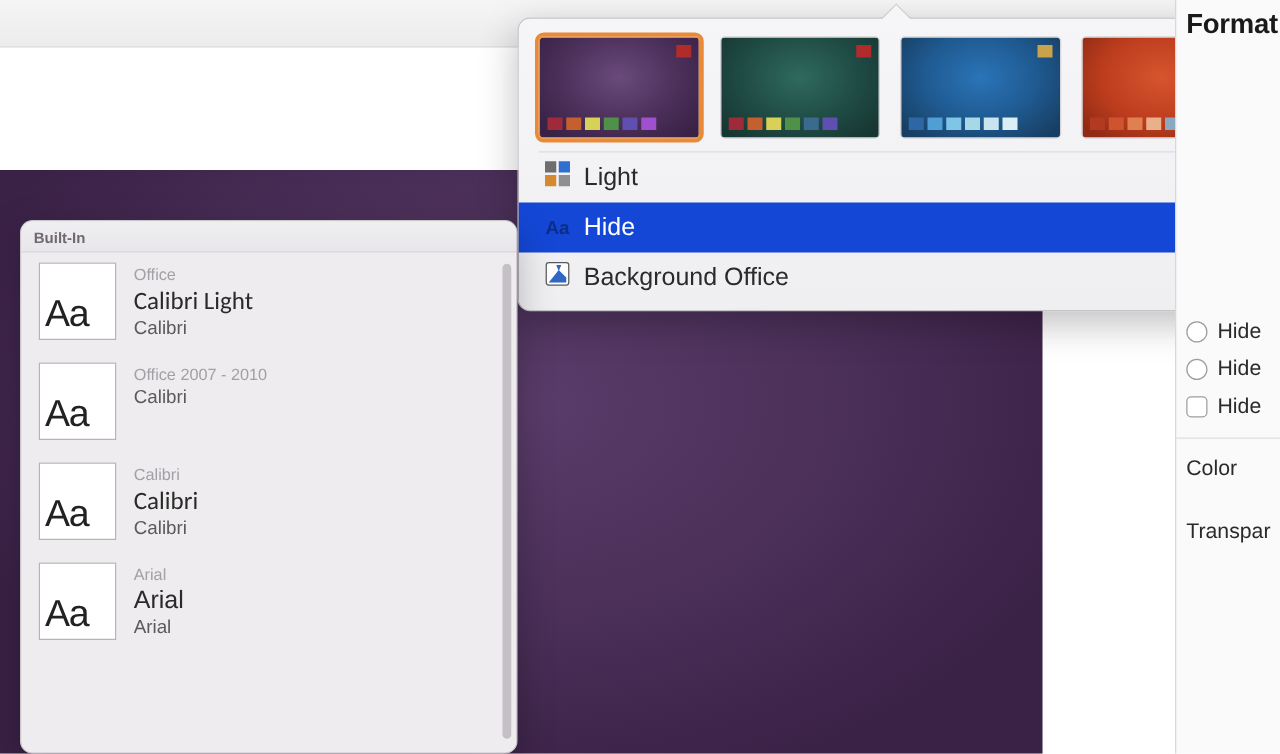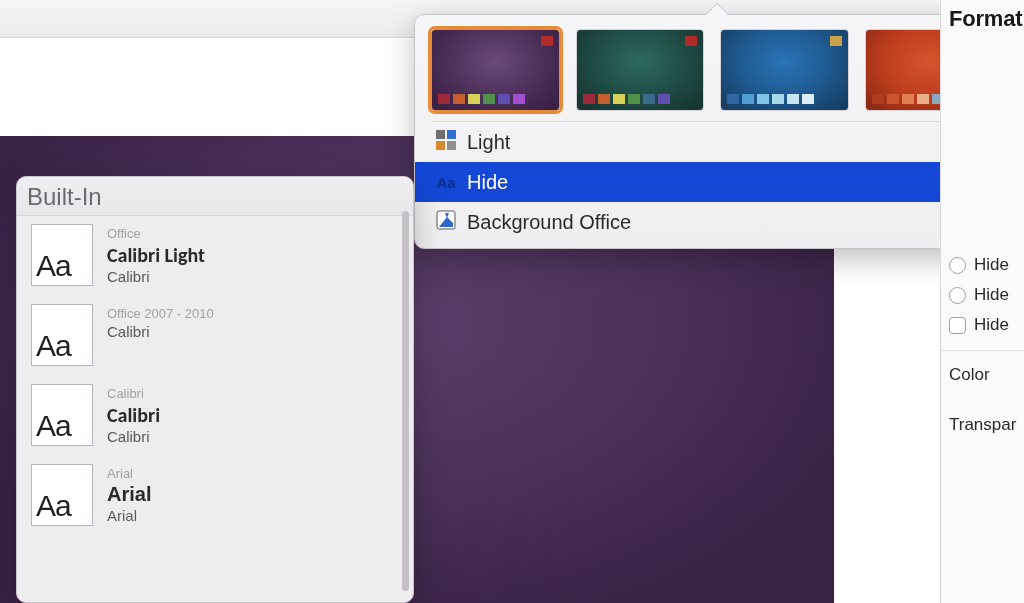--- a/index.html
+++ b/index.html
@@ -36,23 +36,23 @@
     left: 16px; top: 176px;
     width: 398px; height: 427px;
     background: #eeecee;
     border: 1px solid #c9c6ca;
     border-radius: 10px;
     box-shadow: 0 10px 30px rgba(0,0,0,.25);
     overflow: hidden;
   }
   .fonts-header {
     padding: 6px 10px 4px;
-    font-size: 24px;
+    font-size: 12px;
     color: #6f6a72;
-    font-weight: 400;
+    font-weight: 700;
     border-bottom: 1px solid #d9d6db;
     background: linear-gradient(#efeef0,#e8e6ea);
   }
   .fonts-list {
     height: calc(100% - 34px);
     overflow-y: auto;
   }
   .font-item {
     display: flex;
     gap: 14px;
@@ -66,21 +66,21 @@
     display: flex;
     align-items: flex-end;
     justify-content: flex-start;
     padding: 0 4px 2px;
     font-size: 30px;
     color: #222;
     letter-spacing: -1px;
   }
   .font-meta { padding-top: 2px; }
   .font-meta .caption { color: #a39fa6; font-size: 13px; margin-bottom: 2px; }
-  .font-meta .heading-font { color: #2a2a2a; font-size: 20px; font-weight: 700; }
+  .font-meta .heading-font { color: #2a2a2a; font-size: 20px; font-weight: 400; }
   .font-meta .body-font { color: #5a5a5a; font-size: 15px; margin-top: 1px; }
 
   .panel-scrollbar {
     position: absolute;
     right: 4px; top: 34px;
     width: 7px; height: 380px;
     background: #c4c0c6;
     border-radius: 4px;
   }
 

